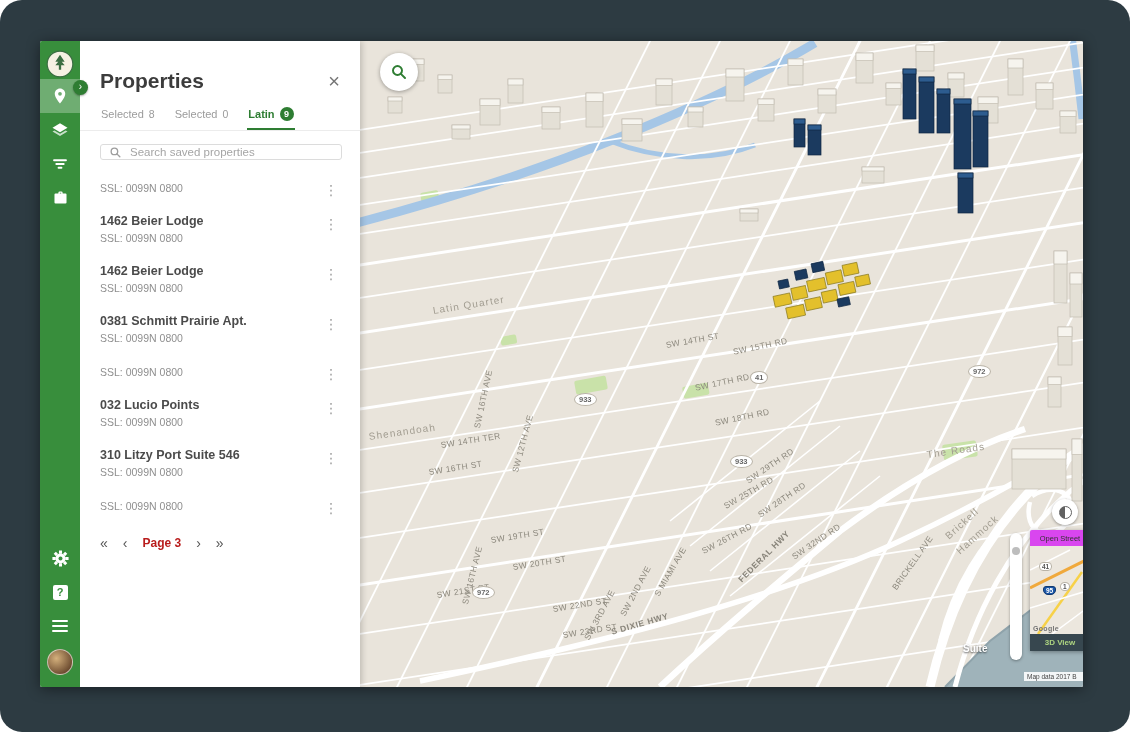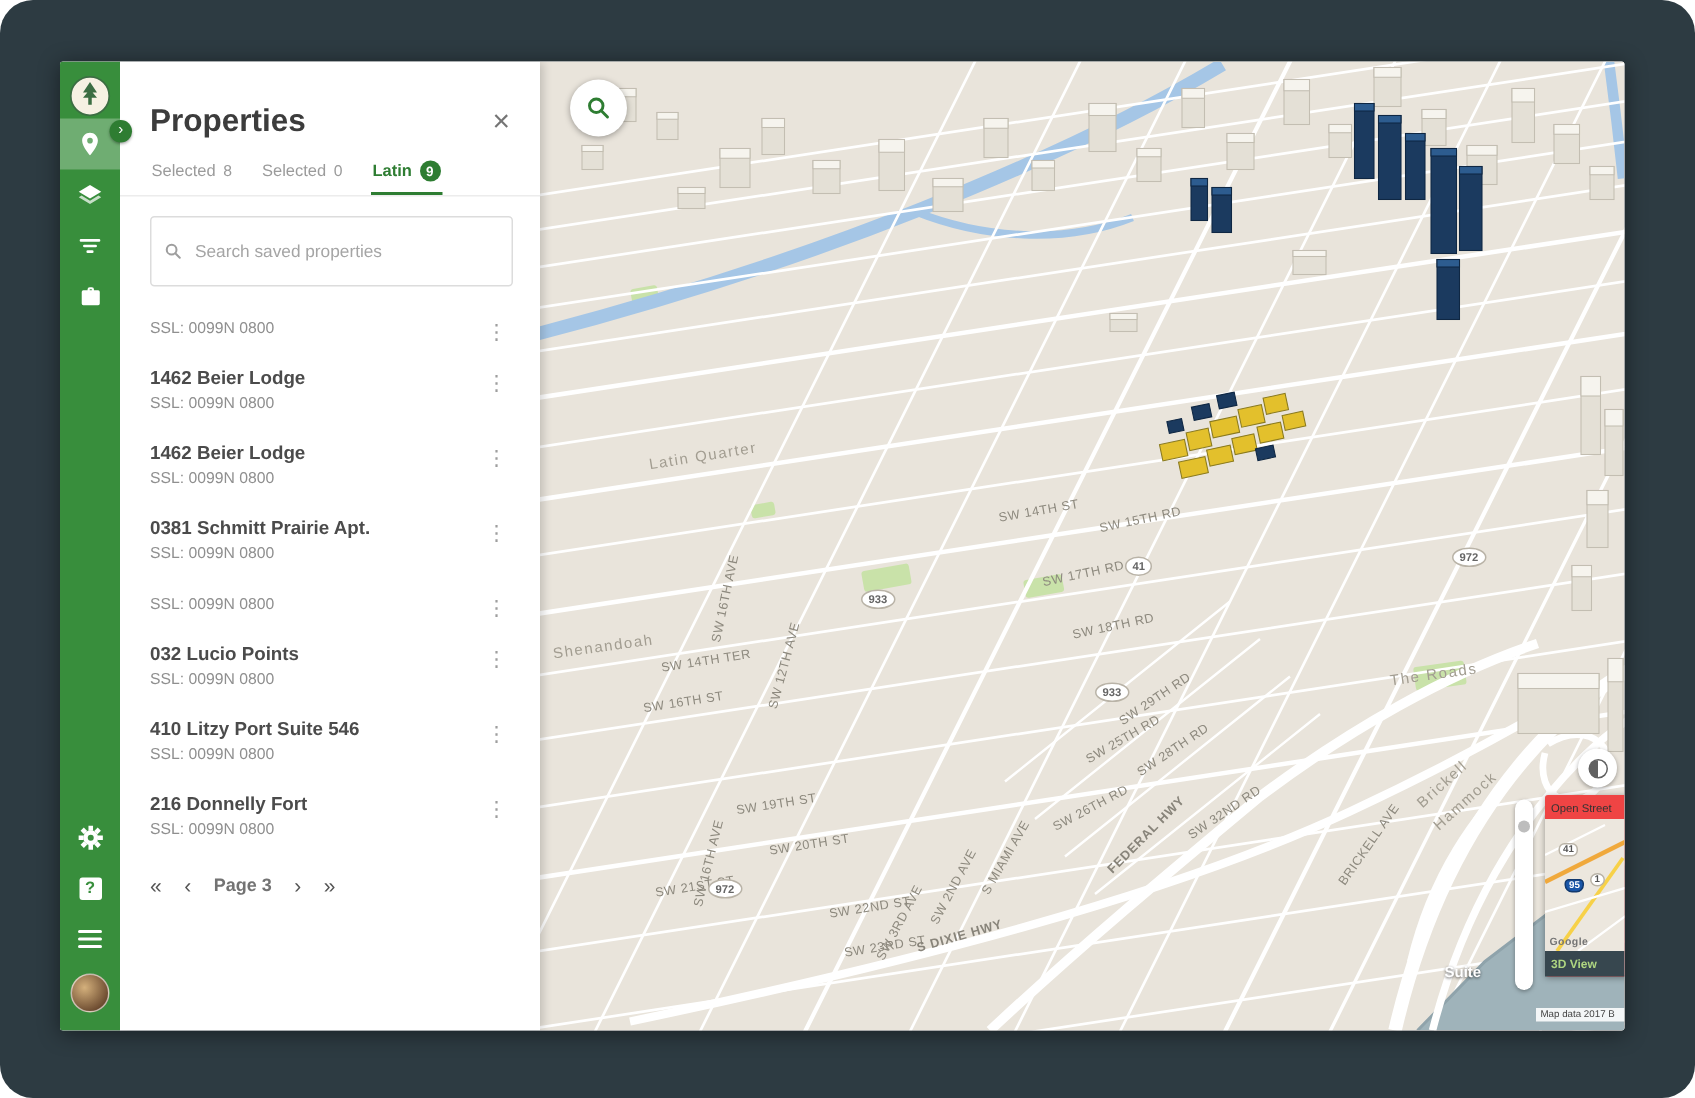--- a/index.html
+++ b/index.html
@@ -24,46 +24,46 @@
   
   .panel{width:280px;flex:0 0 280px;background:#fff;position:relative;z-index:3;box-shadow:2px 0 6px rgba(0,0,0,.18);display:flex;flex-direction:column;}
   .panel-head{display:flex;justify-content:space-between;align-items:center;padding:28px 16px 4px 20px;}
   .panel-title{margin:0;font-size:21px;font-weight:bold;color:#3c3c3c;}
   .close-btn{background:none;border:none;font-size:20px;color:#757575;cursor:pointer;padding:0 4px;}
   .tabs{display:flex;gap:18px;padding:0 20px;border-bottom:1px solid #ececec;}
   .tab{display:flex;align-items:center;gap:5px;padding:10px 1px 9px;font-size:11px;color:#9b9b9b;cursor:pointer;}
   .tab.active{color:var(--green-dark,#2e7d32);font-weight:bold;box-shadow:inset 0 -2px 0 var(--green-dark,#2e7d32);}
   .tab-count{font-size:10.5px;color:#9b9b9b;}
   .tab-count.badge{width:14px;height:14px;border-radius:50%;background:var(--green-dark,#2e7d32);color:#fff;font-size:9px;display:flex;align-items:center;justify-content:center;}
-  .search-box{margin:13px 18px 4px 20px;height:47px;border:1px solid #dcdcdc;border-radius:3px;display:flex;align-items:center;padding:0 8px;gap:6px;color:#9e9e9e;}
+  .search-box{margin:13px 18px 4px 20px;height:16px;border:1px solid #dcdcdc;border-radius:3px;display:flex;align-items:center;padding:0 8px;gap:6px;color:#9e9e9e;}
   .search-box input{border:none;outline:none;flex:1;font-size:11.5px;color:#555;background:transparent;}
   .search-box input::placeholder{color:#a5a5a5;}
   .prop-list{margin-top:6px;}
   .prop-item{position:relative;padding:9px 40px 9px 20px;cursor:pointer;}
   .prop-name{font-size:12.5px;font-weight:bold;color:#4b4b4b;line-height:16px;}
   .prop-ssl{font-size:10.5px;color:#8f8f8f;margin-top:3px;line-height:13px;}
   .kebab{position:absolute;right:22px;top:12px;color:#9e9e9e;font-size:14px;cursor:pointer;}
   .pagination{padding:13px 20px;display:flex;align-items:center;gap:15px;font-size:14px;color:#555;}
   .pg-btn{cursor:pointer;background:none;border:none;font-size:14px;color:#555;padding:0;}
-  .pg-label{font-size:12px;font-weight:bold;color:#737373;}
+  .pg-label{font-size:12px;font-weight:bold;color:#b91c1c;}
 
   
   .map{position:relative;flex:1;background:var(--map-bg,#e9e4db);overflow:hidden;}
   .map svg.base{position:absolute;left:0;top:0;}
   .map-labels{position:absolute;inset:0;pointer-events:none;}
   .street-label{position:absolute;font-size:8.5px;color:#8d897e;letter-spacing:.4px;white-space:nowrap;transform-origin:left top;}
   .street-label.place{font-size:10px;color:#a29d91;letter-spacing:1.1px;}
   .street-label.hwy{font-weight:bold;letter-spacing:.6px;color:#88847a;}
   .shield{position:absolute;background:#fff;border:1px solid #b9b3a7;border-radius:50%;padding:1px 4px;font-size:7.5px;font-weight:bold;color:#666;}
   .map-fab{position:absolute;left:20px;top:12px;width:38px;height:38px;border-radius:50%;background:#fff;border:none;box-shadow:0 1px 4px rgba(0,0,0,.35);display:flex;align-items:center;justify-content:center;color:var(--green-dark,#2e7d32);cursor:pointer;}
   .contrast-btn{position:absolute;left:692px;top:458px;width:26px;height:26px;border-radius:50%;background:#fff;box-shadow:0 1px 3px rgba(0,0,0,.35);display:flex;align-items:center;justify-content:center;cursor:pointer;}
   .half-circle{width:13px;height:13px;border-radius:50%;border:1.5px solid #616161;background:linear-gradient(90deg,#616161 50%,#fff 50%);}
   .zoom-slider{position:absolute;left:650px;top:492px;width:12px;height:127px;background:#fff;border-radius:6px;box-shadow:0 1px 3px rgba(0,0,0,.35);cursor:pointer;}
   .slider-handle{position:absolute;left:2px;top:14px;width:8px;height:8px;border-radius:50%;background:#bdbdbd;cursor:grab;}
-  .minimap{position:absolute;left:670px;top:489px;width:60px;background:#ef4444;box-shadow:0 1px 4px rgba(0,0,0,.35);border-radius:2px;cursor:pointer;}
+  .minimap{position:absolute;left:670px;top:489px;width:60px;background:#d946ef;box-shadow:0 1px 4px rgba(0,0,0,.35);border-radius:2px;cursor:pointer;text-align:center;}
   .mm-header{font-size:7.5px;color:#333;padding:4px 4px 3px;white-space:nowrap;overflow:hidden;}
   .mm-thumb{position:relative;height:88px;background:#ece7de;overflow:hidden;}
   .mm-shield{position:absolute;background:#fff;border:1px solid #b9b3a7;border-radius:4px;font-size:6.5px;font-weight:bold;color:#555;padding:0 2px;}
   .mm-shield.s41{left:9px;top:16px;}
   .mm-shield.s95{left:13px;top:40px;background:#1a56a8;color:#fff;border-color:#12396e;border-radius:3px 3px 5px 5px;}
   .mm-shield.s1{left:30px;top:36px;border-radius:50%;}
   .mm-google{position:absolute;left:3px;bottom:2px;font-size:7px;font-weight:bold;color:#757575;letter-spacing:.3px;}
   .mm-footer{background:#37474f;color:#aed581;font-size:8px;font-weight:bold;padding:4px 4px;white-space:nowrap;overflow:hidden;cursor:pointer;}
   .basemap-chip{position:absolute;left:603px;top:602px;font-size:10px;font-weight:bold;color:#fff;text-shadow:0 1px 2px rgba(0,0,0,.65);cursor:pointer;}
   .map-attribution{position:absolute;left:664px;top:631px;width:62px;background:rgba(255,255,255,.88);font-size:6.5px;color:#444;padding:1px 3px;white-space:nowrap;}
@@ -192,27 +192,26 @@
     <div class="kebab">⋮</div>
   </div>
 
   <div class="prop-item">
     <div class="prop-name">032 Lucio Points</div>
     <div class="prop-ssl">SSL: 0099N 0800</div>
     <div class="kebab">⋮</div>
   </div>
 
   <div class="prop-item">
-    <div class="prop-name">410 Litzy Port Suite 546</div>
-    <div class="prop-ssl">SSL: 0099N 0800</div>
-    <div class="kebab">⋮</div>
-  </div>
-
-  <div class="prop-item">
-    <div class="prop-name">216 Donnelly Fort</div>
+    <div class="prop-name">310 Litzy Port Suite 546</div>
+    <div class="prop-ssl">SSL: 0099N 0800</div>
+    <div class="kebab">⋮</div>
+  </div>
+
+  <div class="prop-item">
     <div class="prop-ssl">SSL: 0099N 0800</div>
     <div class="kebab">⋮</div>
   </div>
 </div>
       <div class="pagination">
         <button class="pg-btn">«</button>
         <button class="pg-btn">‹</button>
         <span class="pg-label">Page 3</span>
         <button class="pg-btn">›</button>
         <button class="pg-btn">»</button>

